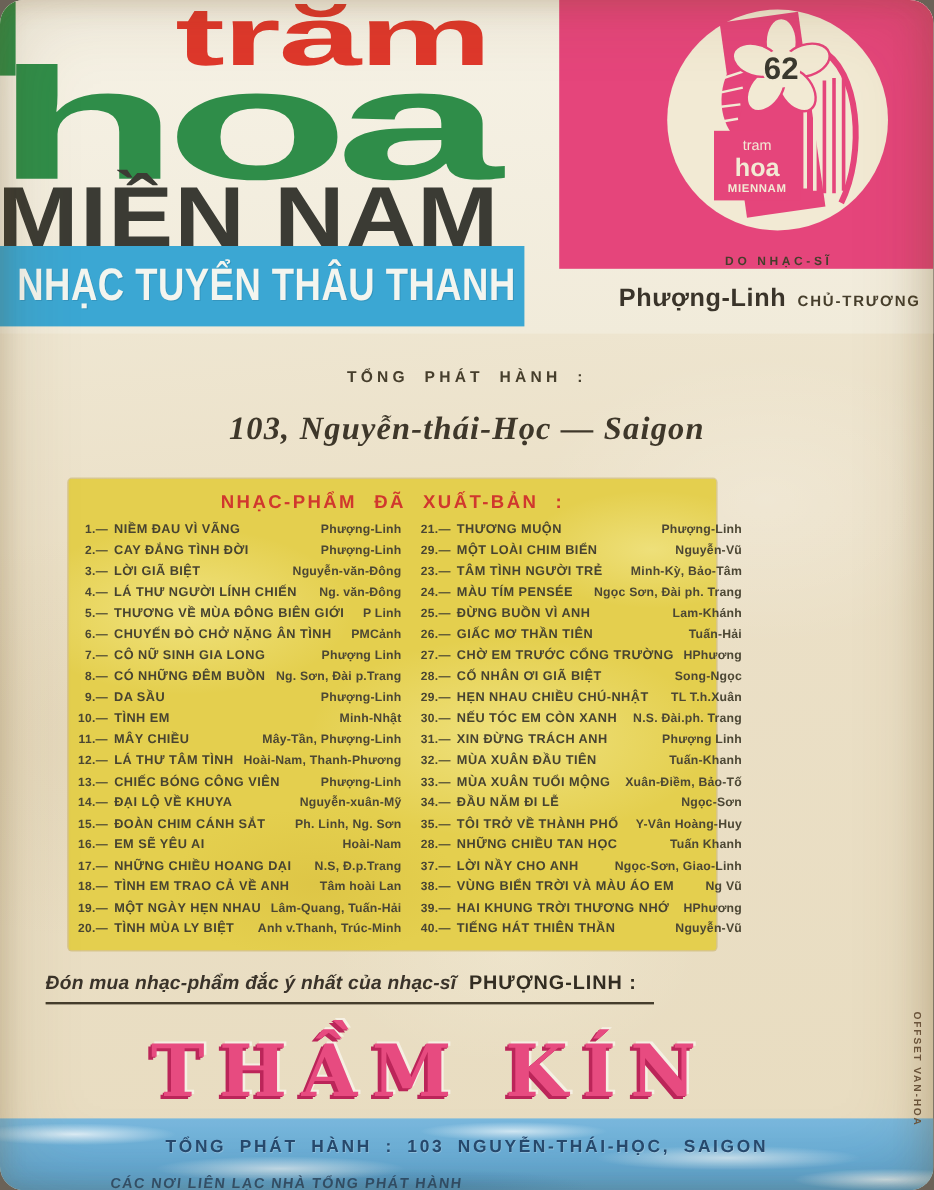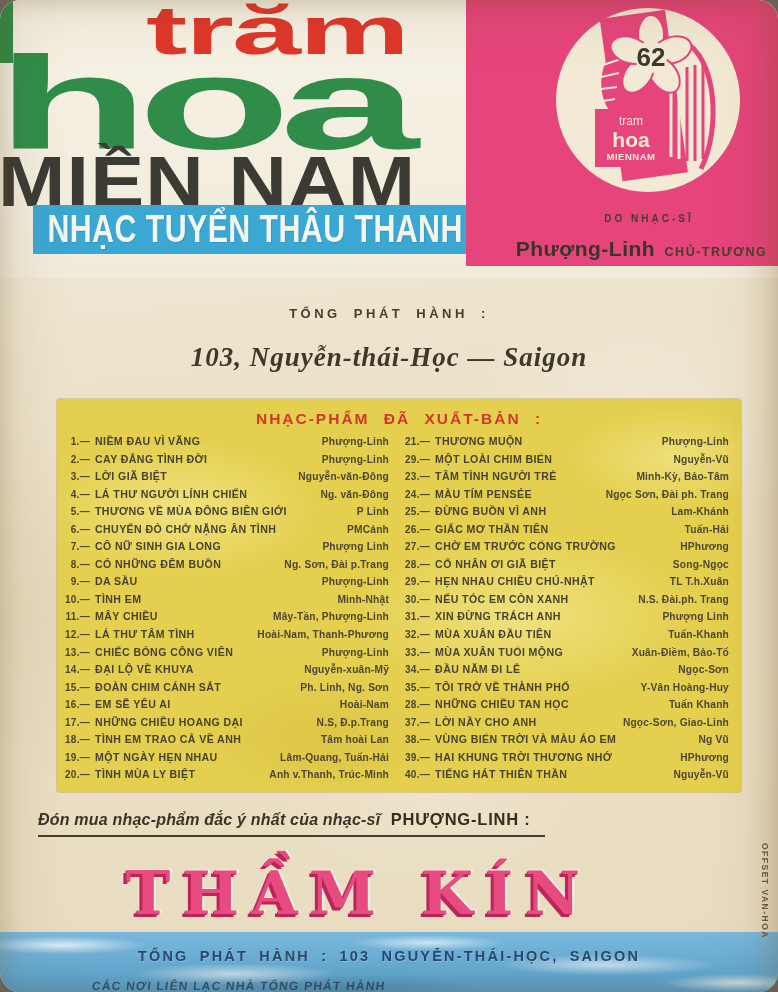--- a/index.html
+++ b/index.html
@@ -32,32 +32,32 @@
     position:absolute; left:-4px; top:38px; line-height:1;
     font-size:132px; font-weight:bold; letter-spacing:-6px; color:#2f8d49;
     transform:scaleX(1.9); transform-origin:left top;
   }
   .word-region {
     position:absolute; left:-2px; top:146px; line-height:1;
     font-size:71px; font-weight:bold; letter-spacing:1px; color:#3b3b34;
     transform:scaleX(1.14); transform-origin:left top;
   }
   .blue-bar {
-    position:absolute; left:0; top:205px; width:437px; height:49px;
-    background:#3ba7d3; display:flex; align-items:center;margin-left:33px;
+    position:absolute; left:0; top:205px; width:437px; height:67px;
+    background:#3ba7d3; display:flex; align-items:center;
   }
   .blue-bar .banner-text {
     display:inline-block; padding-left:18px; white-space:nowrap;
     font-size:38px; font-weight:bold; color:#f3f5ef; letter-spacing:0.5px;
     transform:scaleX(0.8); transform-origin:left center;
     text-shadow:1px 1px 0 rgba(30,100,130,0.25);
   }
 
   
-  .pink-block { position:absolute; left:466px; top:0; width:312px; height:266px; background:#e5457b; }
+  .pink-block { position:absolute; left:466px; top:0; width:312px; height:224px; background:#e5457b; }
   .badge-circle { position:absolute; left:89px; top:7px; width:186px; height:186px; }
 
   
   .pub-prefix {
     position:absolute; left:520px; top:213px; width:258px; text-align:center;
     font-size:10px; font-weight:bold; letter-spacing:3px; color:#463e2c;
   }
   .pub-name-line { position:absolute; left:505px; top:237px; width:273px; text-align:center; white-space:nowrap; }
   .pub-name { font-size:21px; font-weight:bold; color:#3a342a; letter-spacing:0.5px; }
   .pub-role { font-size:12.5px; font-weight:bold; color:#463e2c; letter-spacing:1.5px; margin-left:5px; }
@@ -68,21 +68,21 @@
     font-size:13px; font-weight:bold; letter-spacing:3.5px; word-spacing:6px; color:#463e2c;
   }
   .dist-address {
     position:absolute; left:0; top:342px; width:778px; text-align:center;
     font-family:"Liberation Serif", serif; font-style:italic; font-weight:bold;
     font-size:27px; color:#3e372a; letter-spacing:1px;
   }
 
   
   .catalog {
-    position:absolute; left:57px; top:399px; width:684px; height:393px; border-radius:3px;
+    position:absolute; left:57px; top:399px; width:540px; height:393px; border-radius:3px;
     background:
       radial-gradient(ellipse 200px 100px at 18% 28%, rgba(250,242,165,0.55), transparent 70%),
       radial-gradient(ellipse 240px 120px at 68% 55%, rgba(250,244,175,0.50), transparent 70%),
       radial-gradient(ellipse 170px 90px at 38% 86%, rgba(210,180,55,0.35), transparent 70%),
       radial-gradient(ellipse 150px 70px at 90% 15%, rgba(250,244,175,0.45), transparent 70%),
       #e4cf4e;
     box-shadow:0 0 0 1px rgba(180,150,40,0.35);
   }
   .catalog-title {
     margin-top:11px; text-align:center;

